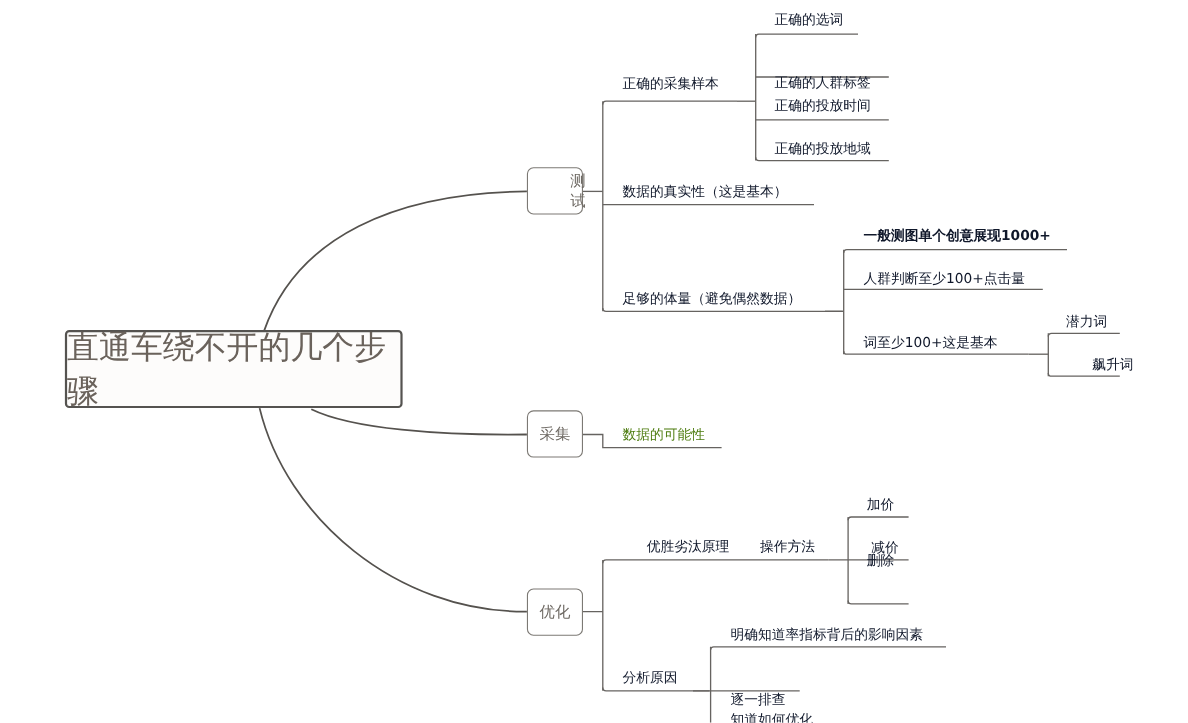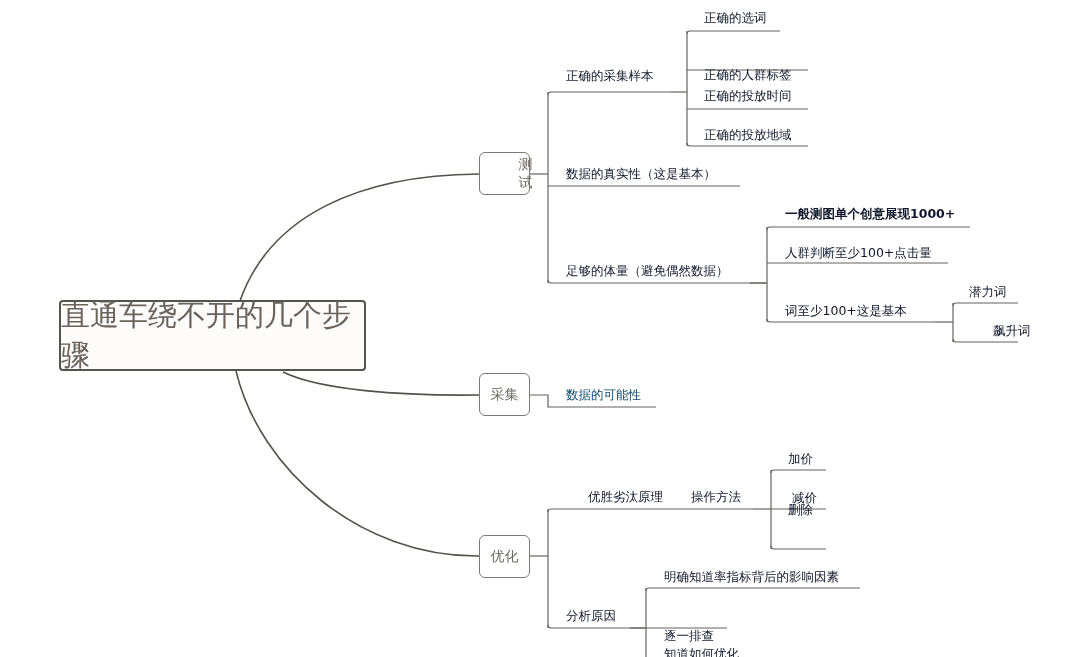--- a/index.html
+++ b/index.html
@@ -19,21 +19,21 @@
   .main {
     position: absolute; width: 51px; height: 43px;
     border: 1.5px solid #7c7974; border-radius: 6px; background: #ffffff;
     box-sizing: border-box; display: flex; align-items: center; justify-content: center;
     font-size: 14px; color: #6d6862;
   }
   .lbl {
     position: absolute; font-size: 12.5px; color: #0f172a; white-space: nowrap;
     line-height: 16px;
   }
-  .lbl.hl { color: #0c4a6e; }
+  .lbl.hl { color: #4d7c0f; }
 </style>
 </head>
 <body>
 
 <svg id="lines" viewBox="0 0 1080 657" xmlns="http://www.w3.org/2000/svg">
   <g fill="none" stroke="#55524e" stroke-width="1.6">
 
     <path d="M240 301 C 270 215, 360 175, 479 174"></path>
     <path d="M283 372 C 320 390, 400 396, 479 395"></path>
     <path d="M236 371 C 260 470, 360 557, 479 556"></path>

